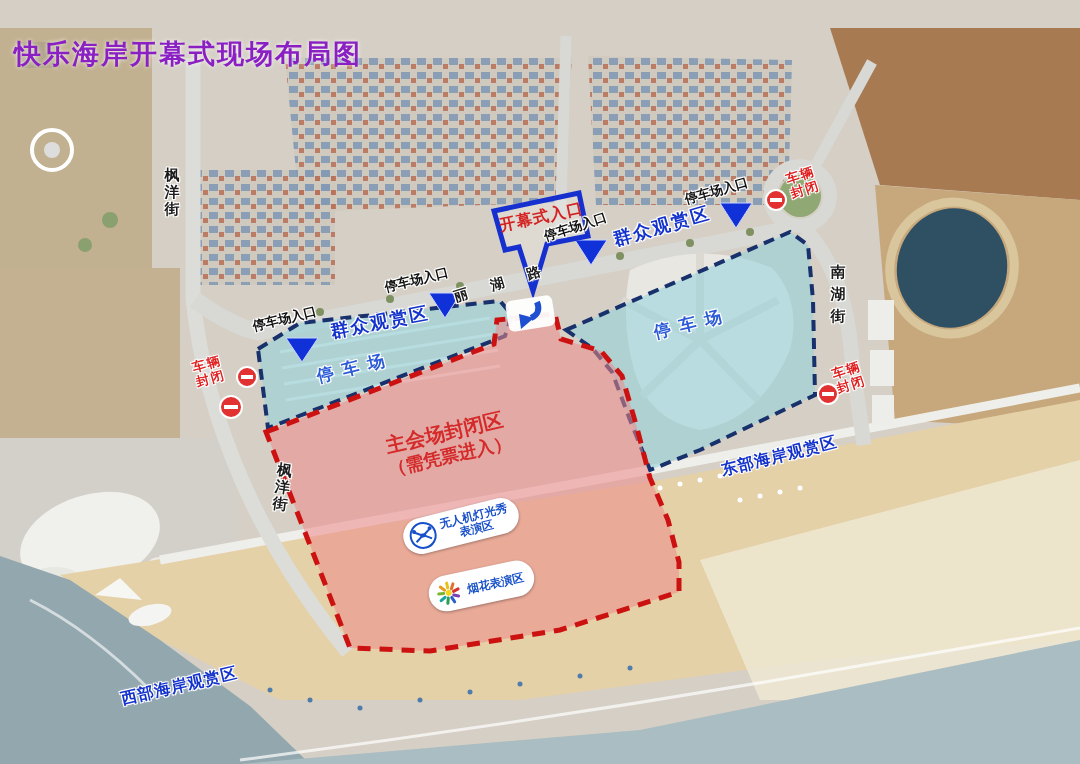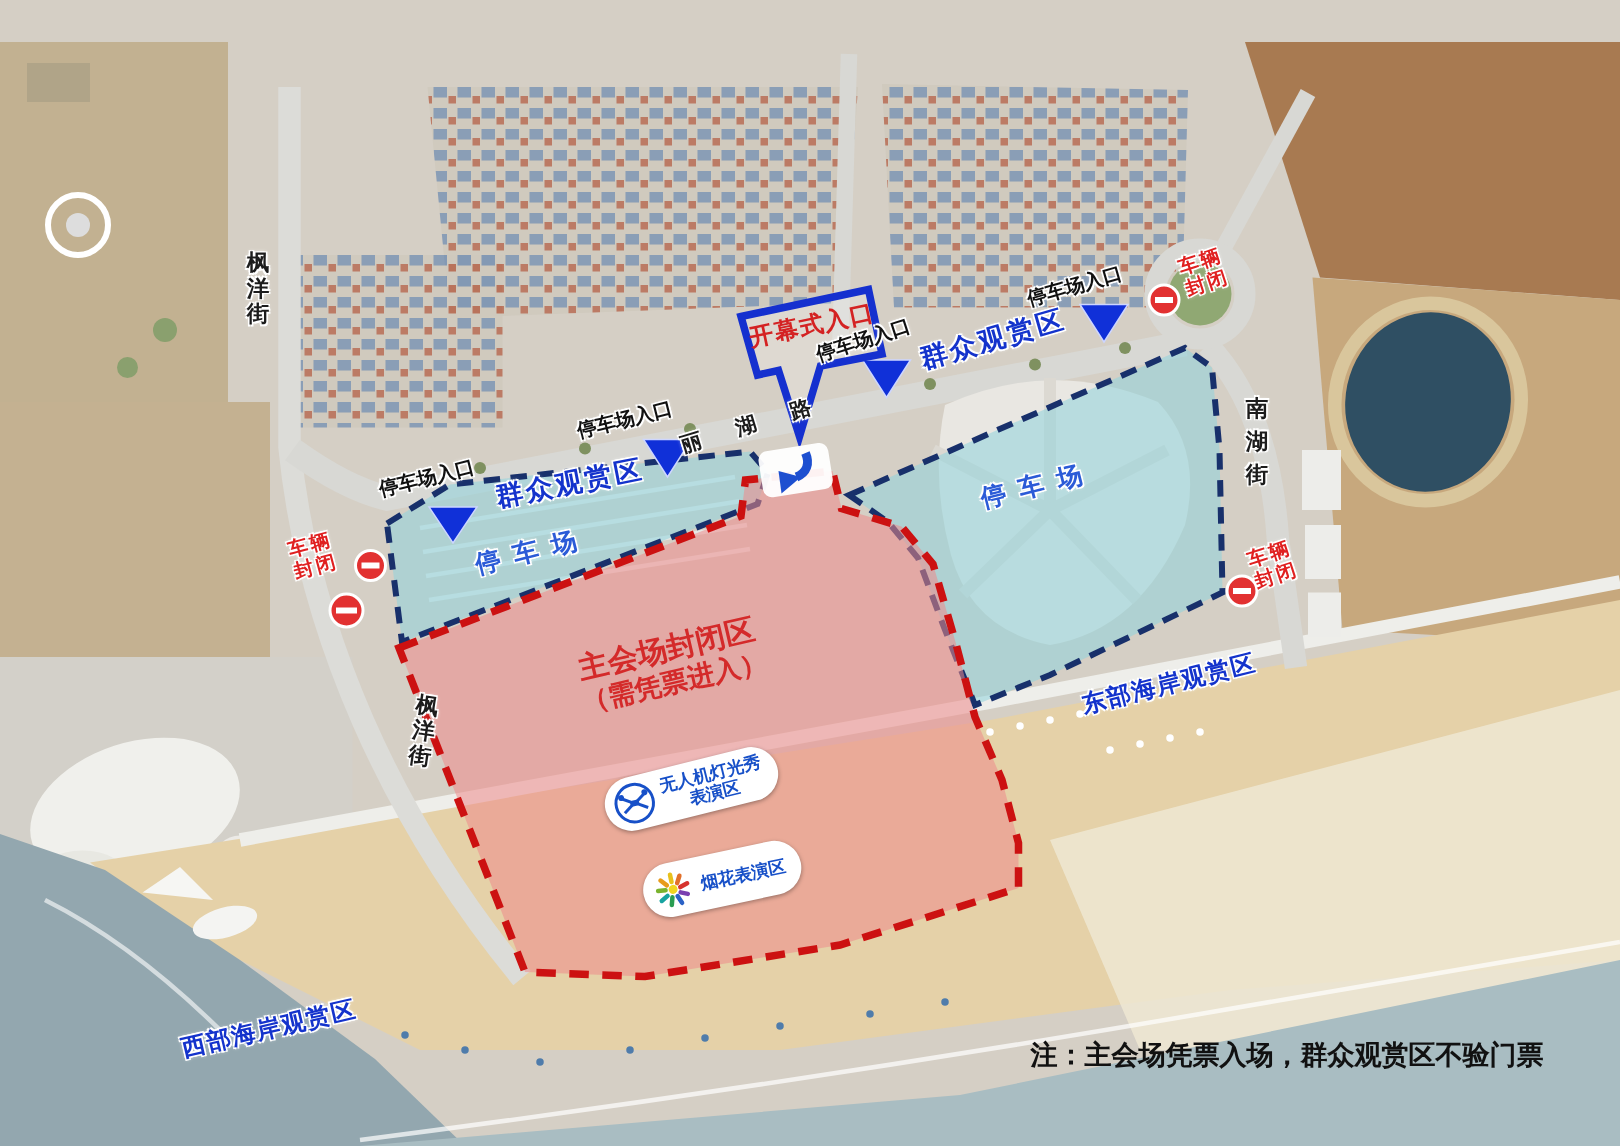--- a/index.html
+++ b/index.html
@@ -172,20 +172,21 @@
 
     <path d="M494 211 L579 193 L588 236 L547 244 L533 291 L519 247 L505 250 Z" fill="#ffffff" fill-opacity="0.22" stroke="#1530cf" stroke-width="5"></path>
 
     <g transform="rotate(-9 530 314)">
       <rect x="507" y="298" width="47" height="31" rx="6" fill="#fff" opacity="0.95"></rect>
     </g>
     <path d="M537 302 C540 309 538 315 531 318" stroke="#1d4fd0" stroke-width="6" fill="none"></path>
     <polygon points="519,314 534,318 521,329" fill="#1d4fd0"></polygon>
   </svg>
 
+  <div class="lbl title">快乐海岸开幕式现场布局图</div>
 
   <div class="lbl vstreet halo" style="left:162px;top:155px">枫洋街</div>
   <div class="lbl vstreet halo" style="left:274px;top:450px;transform:rotate(8deg)">枫洋街</div>
   <div class="lbl vstreet halo" style="left:828px;top:252px;letter-spacing:22px">南湖街</div>
   <div class="lbl lihu halo" style="left:452px;top:272px">丽湖路</div>
 
   <div class="lbl pentr halo" style="left:252px;top:310px;transform:rotate(-14deg)">停车场入口</div>
   <div class="lbl pentr halo" style="left:384px;top:271px;transform:rotate(-14deg)">停车场入口</div>
   <div class="lbl pentr halo" style="left:543px;top:218px;transform:rotate(-18deg)">停车场入口</div>
   <div class="lbl pentr halo" style="left:684px;top:182px;transform:rotate(-16deg)">停车场入口</div>
@@ -249,15 +250,14 @@
       <circle cx="14" cy="14" r="3" fill="#f2d51f"></circle>
     </svg>
     <span class="pill-text">
       <span>烟花表演区</span>
     </span>
   </div>
 
   <div class="lbl coast halo" style="left:720px;top:446px;transform:rotate(-14deg)">东部海岸观赏区</div>
   <div class="lbl coast halo" style="left:120px;top:676px;transform:rotate(-13deg)">西部海岸观赏区</div>
 
-  <div class="lbl note">注：主会场凭票入场，群众观赏区不验门票</div>
 
 </div>
 
 </body></html>

